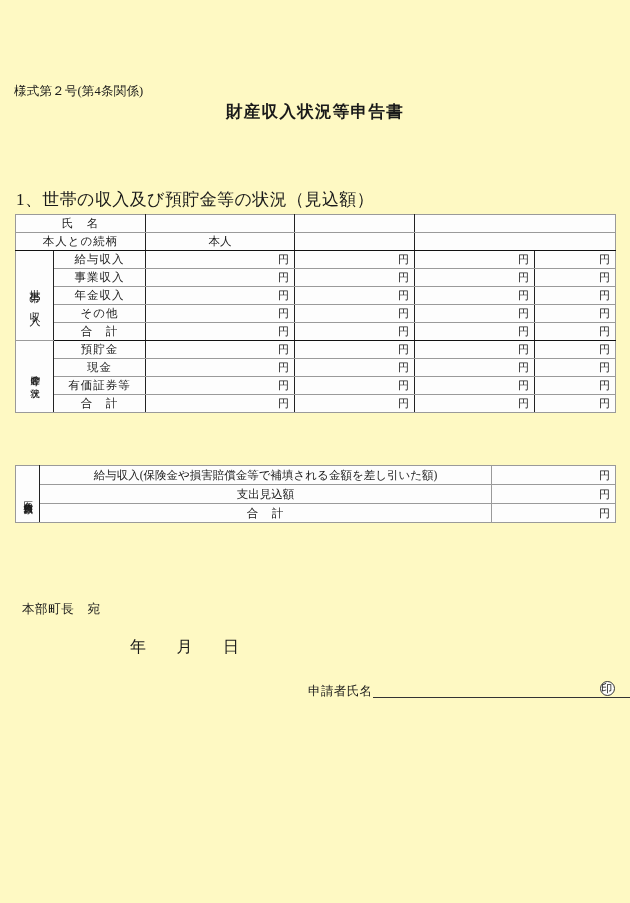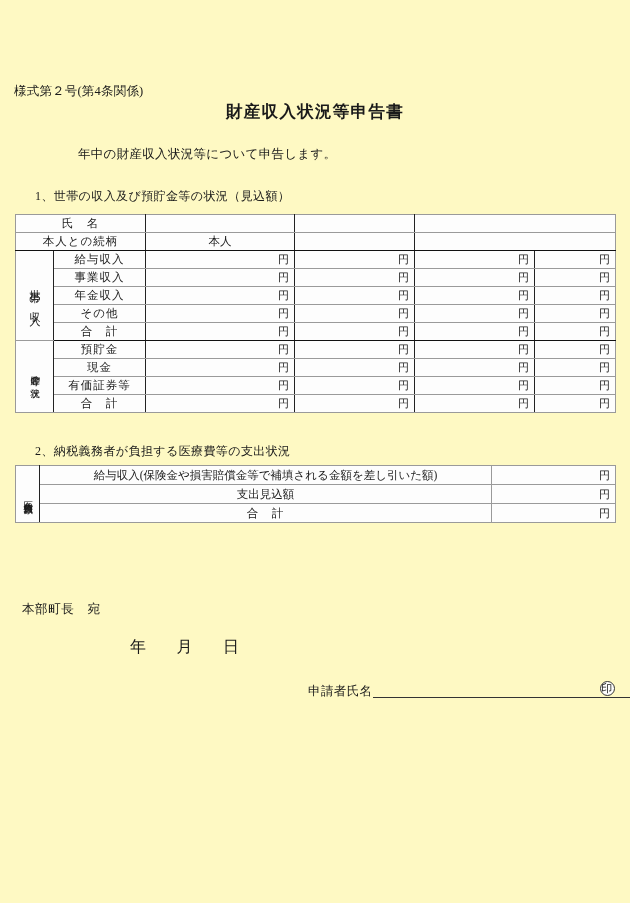--- a/index.html
+++ b/index.html
@@ -46,24 +46,23 @@
     position: absolute;
     left: 78px;
     top: 146px;
     font-size: 12.5px;
     letter-spacing: 0.3px;
   }
 
   
   .sec-heading {
     position: absolute;
-    font-size: 12px;
+    font-size: 17px;
     letter-spacing: 0.4px;
     white-space: nowrap;
-    margin-left: 19px;
   }
   #sec1-heading { left: 16px; top: 188px; }
   #sec2-heading { left: 16px; top: 443px; }
 
   
   table.form-table {
     position: absolute;
     border-collapse: collapse;
     table-layout: fixed;
     font-size: 11.5px;
@@ -192,21 +191,20 @@
     background: #fdfdfd;
   }
 </style>
 </head>
 <body>
 
 <div class="page">
 
   <div class="form-no">様式第２号(第4条関係)</div>
   <div class="doc-title">財産収入状況等申告書</div>
-  <div class="intro">年中の財産収入状況等について申告します。</div>
 
   <div class="sec-heading" id="sec1-heading">1、世帯の収入及び預貯金等の状況（見込額）</div>
 
   <table class="form-table" id="table-income">
     <colgroup>
       <col style="width:38px">
       <col style="width:92px">
       <col style="width:149px">
       <col style="width:120px">
       <col style="width:120px">
@@ -290,21 +288,20 @@
       <tr>
         <td class="rowlabel vb-right">合　計</td>
         <td class="yen-cell vb-right">円</td>
         <td class="yen-cell vb-right">円</td>
         <td class="yen-cell vb-right">円</td>
         <td class="yen-cell">円</td>
       </tr>
     </tbody>
   </table>
 
-  <div class="sec-heading" id="sec2-heading">2、納税義務者が負担する医療費等の支出状況</div>
 
   <table class="form-table" id="table-medical">
     <colgroup>
       <col style="width:24px">
       <col style="width:452px">
       <col style="width:124px">
     </colgroup>
     <tbody>
       <tr>
         <td class="vlabel tight vb-right" rowspan="3"><span class="vtext">医療費負担額</span></td>

